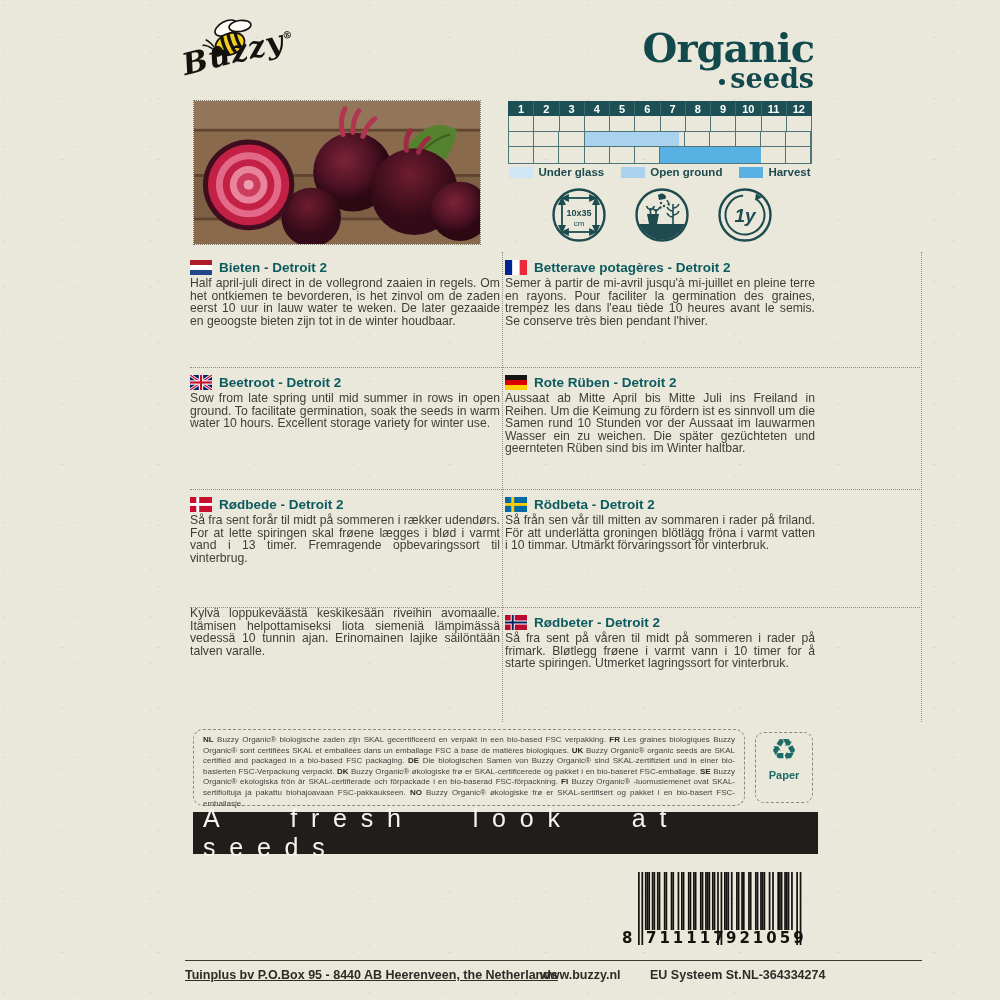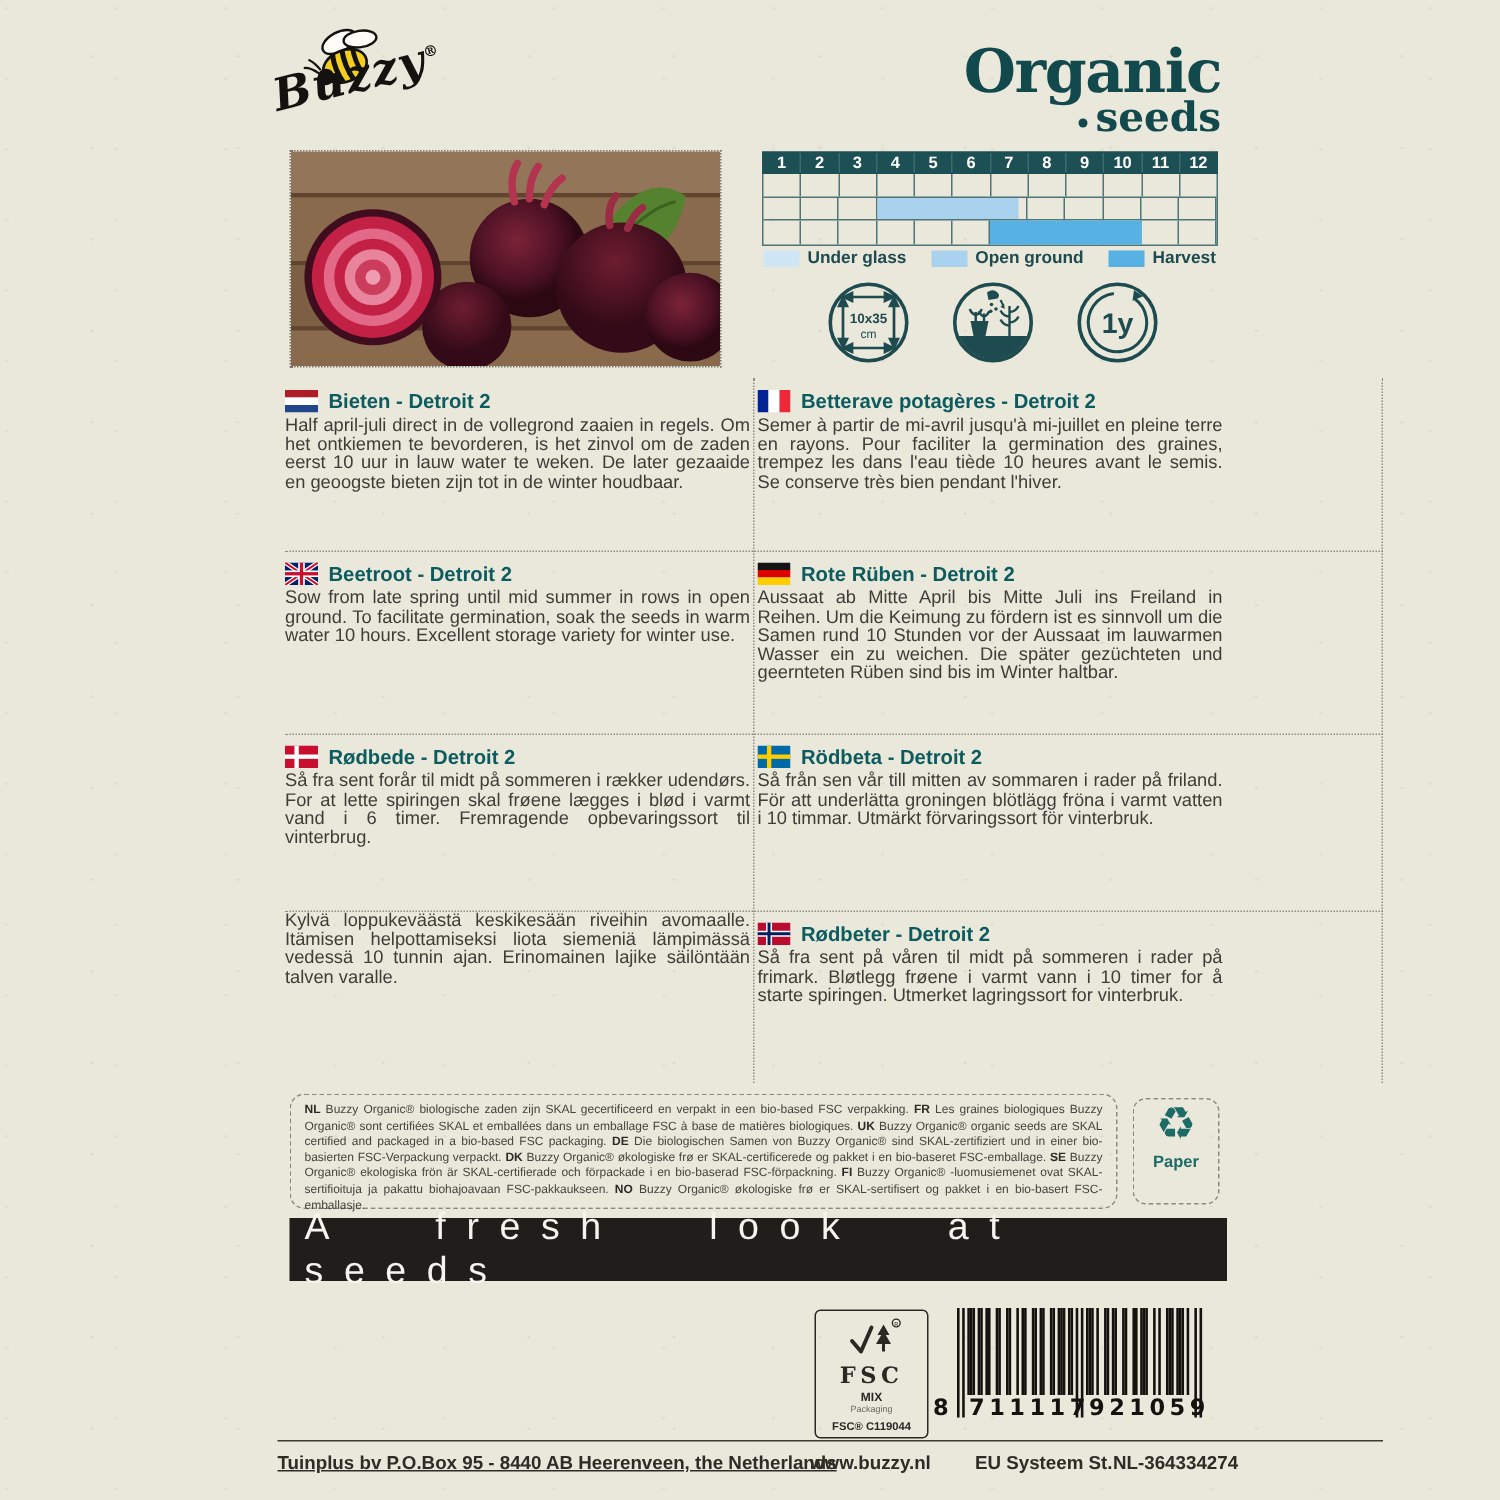--- a/index.html
+++ b/index.html
@@ -286,21 +286,21 @@
           <path d="M39,28 q4,0 6,-4"></path>
       </g>
       <path d="M24,8 q4,-3 7,0 q2,2 0,4 l-6,1 Z" fill="#1d4b4f"></path>
       <circle cx="27" cy="16" r="1.2" fill="#1d4b4f"></circle>
         <circle cx="30" cy="19" r="1.2" fill="#1d4b4f"></circle>
         <circle cx="26.5" cy="20.5" r="1.2" fill="#1d4b4f"></circle>
       <path d="M33,13 l2,4" stroke="#1d4b4f" stroke-width="1.4"></path>
         <polygon points="35.8,19 32.9,17.5 35.4,15.7" fill="#1d4b4f"></polygon>
     </svg>
   </div>
-  <div class="abs icon-circle" style="left:717px;">
+  <div class="abs icon-circle" style="left:717px;font-style:italic;">
     <svg viewBox="0 0 56 56">
       <circle cx="28" cy="28" r="25.5" fill="none" stroke="#1d4b4f" stroke-width="2.4"></circle>
       <circle cx="28" cy="28" r="19.5" fill="none" stroke="#1d4b4f" stroke-width="2" stroke-dasharray="108 15" transform="rotate(-55 28 28)"></circle>
       <polygon points="39,6.5 45,10.5 38,13.5" fill="#1d4b4f"></polygon>
       <text x="28" y="35" text-anchor="middle" font-size="19" font-weight="bold" fill="#1d4b4f" font-family="Liberation Sans, sans-serif">1y</text>
     </svg>
   </div>
 
   <div class="abs lang-grid">
     <div class="dot-h" style="top:115px"></div>
@@ -367,21 +367,21 @@
         <div class="lang-head">
           <span class="flag">
             <svg viewBox="0 0 22 15">
               <rect width="22" height="15" fill="#C8102E"></rect>
               <rect x="6.3" width="2.9" height="15" fill="#fff"></rect>
               <rect y="6" width="22" height="2.9" fill="#fff"></rect>
             </svg>
           </span>
           <span class="lang-title">Rødbede - Detroit 2</span>
         </div>
-        <p class="lang-body">Så fra sent forår til midt på sommeren i rækker udendørs. For at lette spiringen skal frøene lægges i blød i varmt vand i 6 timer. Fremragende opbevaringssort til vinterbrug.</p>
+        <p class="lang-body">Så fra sent forår til midt på sommeren i rækker udendørs. For at lette spiringen skal frøene lægges i blød i varmt vand i 13 timer. Fremragende opbevaringssort til vinterbrug.</p>
       </div>
       <div class="lang-block colR" style="left: 315px; top: 237px;">
         <div class="lang-head">
           <span class="flag">
             <svg viewBox="0 0 22 15">
               <rect width="22" height="15" fill="#006AA7"></rect>
               <rect x="6.3" width="2.9" height="15" fill="#FECC02"></rect>
               <rect y="6" width="22" height="2.9" fill="#FECC02"></rect>
             </svg>
           </span>
@@ -412,33 +412,20 @@
   <div class="abs cert-box"><b>NL</b> Buzzy Organic® biologische zaden zijn SKAL gecertificeerd en verpakt in een bio-based FSC verpakking. <b>FR</b> Les graines biologiques Buzzy Organic® sont certifiées SKAL et emballées dans un emballage FSC à base de matières biologiques. <b>UK</b> Buzzy Organic® organic seeds are SKAL certified and packaged in a bio-based FSC packaging. <b>DE</b> Die biologischen Samen von Buzzy Organic® sind SKAL-zertifiziert und in einer bio-basierten FSC-Verpackung verpackt. <b>DK</b> Buzzy Organic® økologiske frø er SKAL-certificerede og pakket i en bio-baseret FSC-emballage. <b>SE</b> Buzzy Organic® ekologiska frön är SKAL-certifierade och förpackade i en bio-baserad FSC-förpackning. <b>FI</b> Buzzy Organic® -luomusiemenet ovat SKAL-sertifioituja ja pakattu biohajoavaan FSC-pakkaukseen. <b>NO</b> Buzzy Organic® økologiske frø er SKAL-sertifisert og pakket i en bio-basert FSC-emballasje. </div>
   <div class="abs paper-box">
     <div class="recycle">♻</div>
     <div class="paper-lb">Paper</div>
   </div>
 
   <div class="abs banner">
     <span>A fresh look at seeds</span>
   </div>
 
-  <div class="abs fsc-box">
-    <svg width="40" height="28" viewBox="0 0 40 28">
-      <polyline points="7,17 13,24 20,8" fill="none" stroke="#2a2824" stroke-width="2.6" stroke-linecap="round" stroke-linejoin="round"></polyline>
-      <path d="M24,13 l4,-7 l4,7 h-2.5 l3.5,6 h-10 l3.5,-6 Z" fill="#2a2824"></path>
-      <rect x="27" y="19" width="2" height="5" fill="#2a2824"></rect>
-      <circle cx="36.5" cy="5" r="2.6" fill="none" stroke="#2a2824" stroke-width="0.9"></circle>
-      <text x="36.5" y="6.8" text-anchor="middle" font-size="3.8" fill="#2a2824" font-family="Liberation Sans, sans-serif">R</text>
-    </svg>
-    <div class="fsc-name">FSC</div>
-    <div class="fsc-mix">MIX</div>
-    <div class="fsc-pack">Packaging</div>
-    <div class="fsc-lic">FSC® C119044</div>
-  </div>
 
   <div class="abs barcode">
     <svg id="bc-svg" width="200" height="86" viewBox="0 0 200 86">
         <rect x="16.00" y="0" width="1.72" height="73" fill="#14120f"></rect>
         <rect x="19.44" y="0" width="1.72" height="73" fill="#14120f"></rect>
         <rect x="22.88" y="0" width="1.72" height="58" fill="#14120f"></rect>
         <rect x="24.60" y="0" width="1.72" height="58" fill="#14120f"></rect>
         <rect x="26.32" y="0" width="1.72" height="58" fill="#14120f"></rect>
         <rect x="29.76" y="0" width="1.72" height="58" fill="#14120f"></rect>
         <rect x="31.48" y="0" width="1.72" height="58" fill="#14120f"></rect>

